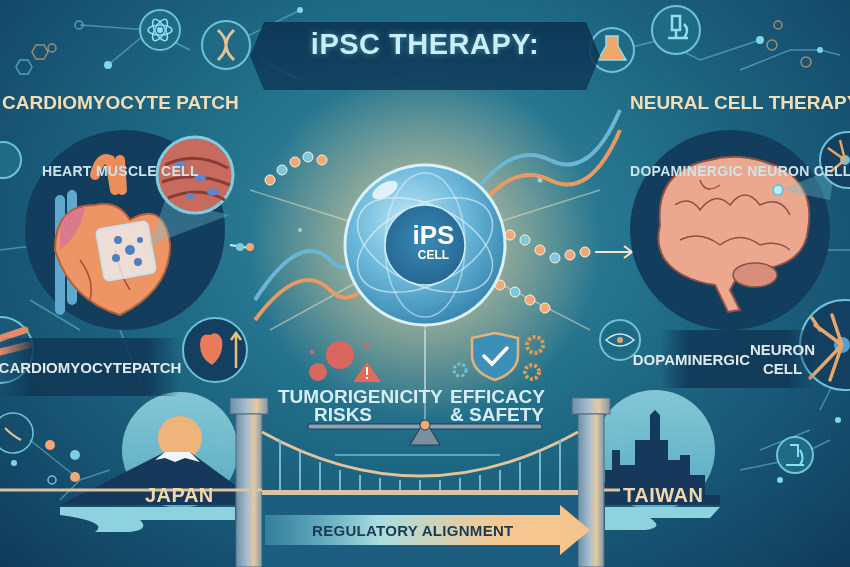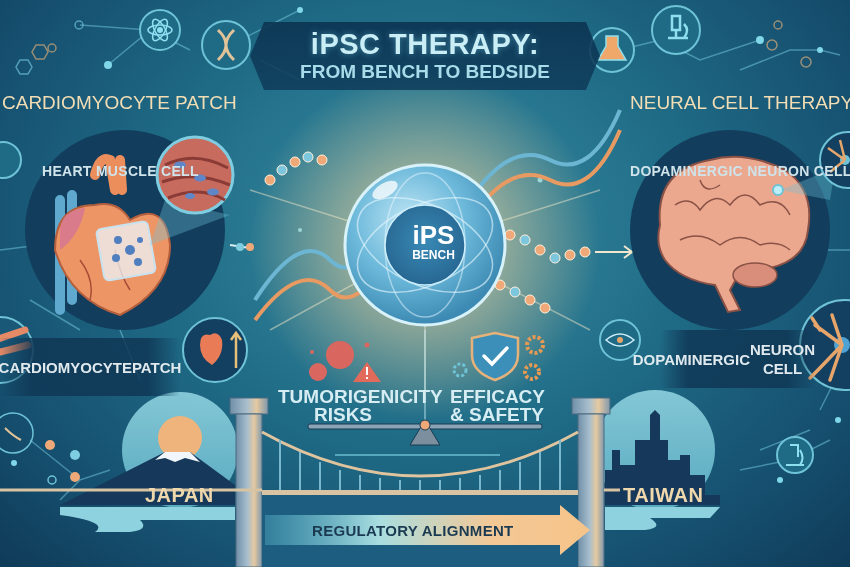--- a/index.html
+++ b/index.html
@@ -22,21 +22,21 @@
     color: #c9eef6; font-weight: bold; font-size: 29px; letter-spacing: 0.5px;
     margin-top: 6px; line-height: 32px;
     text-shadow: 0 0 6px rgba(120,210,235,0.5);
   }
   .title-sub {
     color: #a9dcea; font-weight: bold; font-size: 19px; line-height: 24px;
   }
 
   
   .sec-head { position: absolute; text-align: left; white-space: nowrap; }
-  .sec-main { color: #f3ddb4; font-weight: normal; font-size: 19px; line-height: 22px; }
+  .sec-main { color: #f3ddb4; font-weight: bold; font-size: 19px; line-height: 22px; }
   .sec-sub  { color: #cfe3ea; font-weight: bold; font-size: 14px; line-height: 18px; letter-spacing: 0.3px; margin-top: 48px; }
 
   
   .label-bar {
     position: absolute; height: 58px;
     background: linear-gradient(90deg, rgba(15,55,85,0) 0%, rgba(15,55,85,0.85) 18%, rgba(15,55,85,0.85) 82%, rgba(15,55,85,0) 100%);
     color: #dfe9ee; font-weight: bold; font-size: 15px; line-height: 19px;
     display: flex; flex-direction: row; align-items: center; justify-content: center;
     text-align: center;
   }
@@ -339,21 +339,20 @@
     <circle cx="52" cy="480" r="4" stroke="#6ec3d6"></circle>
   </g>
   <g>
     <circle cx="795" cy="455" r="18" fill="#1f6b86" stroke="#6ec3d6" stroke-width="2"></circle>
     <path d="M790 445 L798 445 L798 457 M786 465 L804 465 M800 450 Q805 458 800 465" stroke="#8ee0f0" stroke-width="2" fill="none"></path>
   </g>
 </svg>
 
 <div class="title-banner">
   <div class="title-main">iPSC THERAPY:</div>
-  <div class="title-sub">FROM BENCH TO BEDSIDE</div>
 </div>
 
 <div class="sec-head" style="left:2px; top:92px;">
   <div class="sec-main">CARDIOMYOCYTE PATCH</div>
   <div class="sec-sub" style="padding-left:40px;">HEART MUSCLE CELL</div>
 </div>
 
 <div class="sec-head" style="left:630px; top:92px;">
   <div class="sec-main">NEURAL CELL THERAPY</div>
   <div class="sec-sub">DOPAMINERGIC NEURON CELL</div>
@@ -364,21 +363,21 @@
   <span>PATCH</span>
 </div>
 
 <div class="label-bar" style="left:660px; top:330px; width:155px;justify-content:flex-end;">
   <span>DOPAMINERGIC</span>
   <span>NEURON CELL</span>
 </div>
 
 <div class="ips-text" style="left:385px; top:222px; width:80px;">
   <div style="font-size:26px; line-height:26px;">iPS</div>
-  <div style="font-size:12px; line-height:14px;">BENCH</div>
+  <div style="font-size:12px; line-height:14px;">CELL</div>
 </div>
 
 <div class="center-label" style="left:278px; top:388px; width:130px;">
   <div>TUMORIGENICITY</div>
   <div>RISKS</div>
 </div>
 <div class="center-label" style="left:450px; top:388px; width:80px;">
   <div>EFFICACY</div>
   <div>&amp; SAFETY</div>
 </div>

